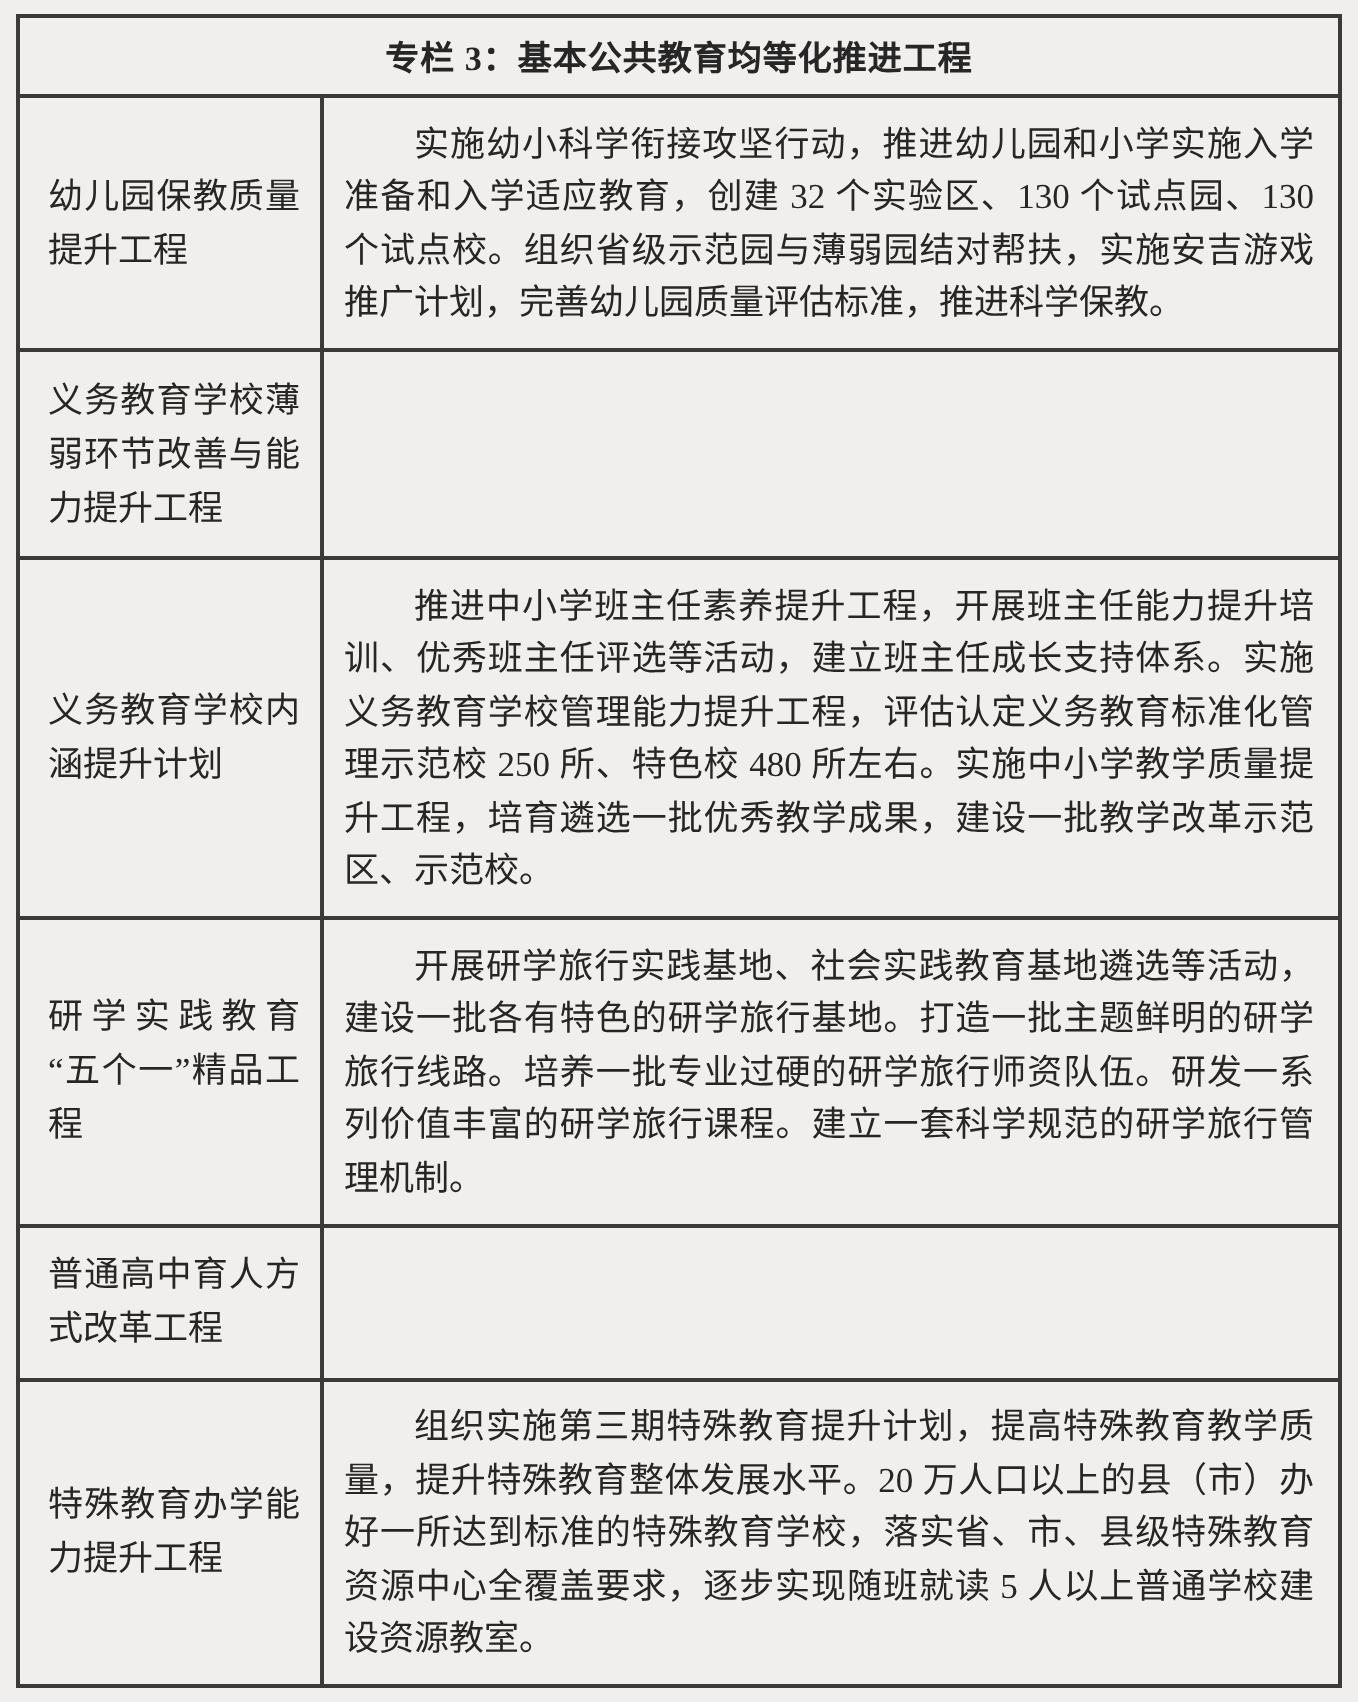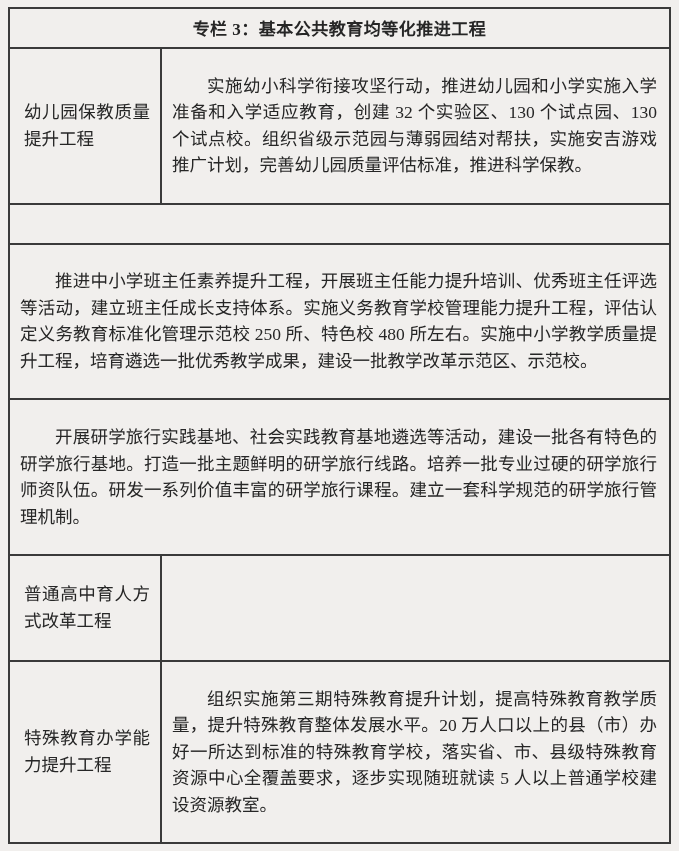--- a/index.html
+++ b/index.html
@@ -71,29 +71,32 @@
   <div class="table-header">专栏 3：基本公共教育均等化推进工程</div>
 
   <div class="table-row">
     <div class="label-cell">幼儿园保教质量提升工程</div>
     <div class="content-cell">
       <p>实施幼小科学衔接攻坚行动，推进幼儿园和小学实施入学准备和入学适应教育，创建 32 个实验区、130 个试点园、130 个试点校。组织省级示范园与薄弱园结对帮扶，实施安吉游戏推广计划，完善幼儿园质量评估标准，推进科学保教。</p>
     </div>
   </div>
 
   <div class="table-row">
+    <div class="label-cell">义务教育学校薄弱环节改善与能力提升工程</div>
   </div>
 
   <div class="table-row">
+    <div class="label-cell">义务教育学校内涵提升计划</div>
     <div class="content-cell">
       <p>推进中小学班主任素养提升工程，开展班主任能力提升培训、优秀班主任评选等活动，建立班主任成长支持体系。实施义务教育学校管理能力提升工程，评估认定义务教育标准化管理示范校 250 所、特色校 480 所左右。实施中小学教学质量提升工程，培育遴选一批优秀教学成果，建设一批教学改革示范区、示范校。</p>
     </div>
   </div>
 
   <div class="table-row">
+    <div class="label-cell">研学实践教育“五个一”精品工程</div>
     <div class="content-cell">
       <p>开展研学旅行实践基地、社会实践教育基地遴选等活动，建设一批各有特色的研学旅行基地。打造一批主题鲜明的研学旅行线路。培养一批专业过硬的研学旅行师资队伍。研发一系列价值丰富的研学旅行课程。建立一套科学规范的研学旅行管理机制。</p>
     </div>
   </div>
 
   <div class="table-row">
     <div class="label-cell">普通高中育人方式改革工程</div>
   </div>
 
   <div class="table-row">

